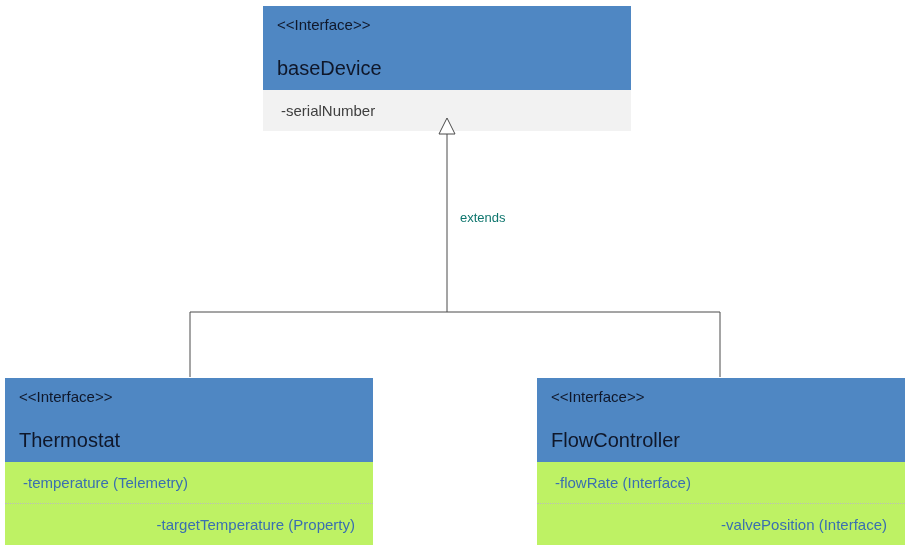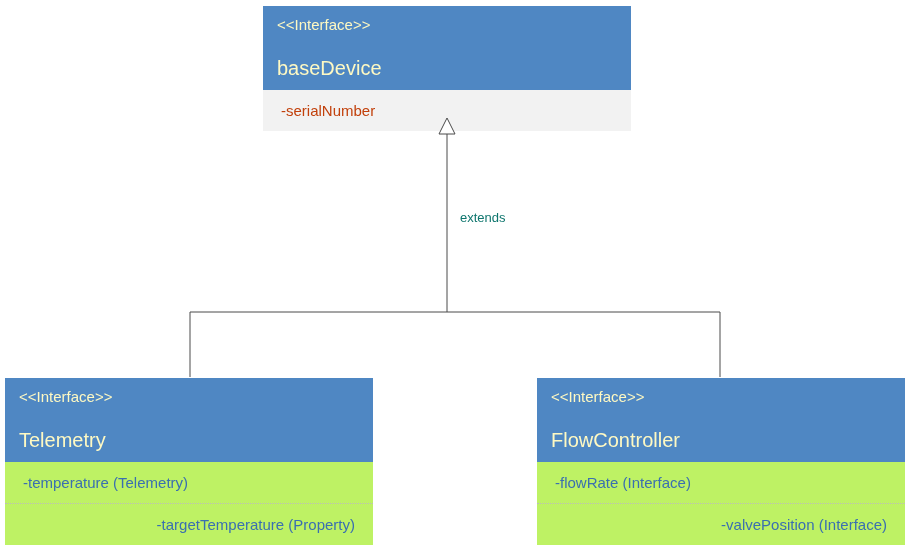--- a/index.html
+++ b/index.html
@@ -1,42 +1,42 @@
 <!DOCTYPE html>
 <html><head>
 <meta charset="utf-8">
 <style>
 * { box-sizing: border-box; margin: 0; padding: 0; }
 body { font-family: "Segoe UI", Arial, sans-serif; background: #fff; width: 909px; height: 558px; position: relative; }
 .box { position: absolute; border: 1px solid #fff; }
-.box-header { background: #4f87c3; color: #fef9c3; padding: 10px 14px; }
+.box-header { background: #4f87c3; color: #0f172a; padding: 10px 14px; }
 .stereotype { font-size: 15px; margin-bottom: 6px; }
 .name { font-size: 20px; font-weight: 400; margin-top: 24px; }
 .box-body { background: #bef264; }
 .attr { color: #3a6fb0; font-size: 15px; padding: 12px 18px; border-bottom: 1px dotted #bbb; }
 .attr:last-child { border-bottom: none; text-align: right; }
-.single-attr { color: #c2410c; font-size: 15px; padding: 12px 18px; background: #f2f2f2; }
+.single-attr { color: #404040; font-size: 15px; padding: 12px 18px; background: #f2f2f2; }
 svg.connector { position: absolute; top: 0; left: 0; pointer-events: none; }
 .edge-label { position: absolute; font-size: 13px; color: #0f766e; }
 </style>
 </head>
 <body>
 
 <div class="box" style="left:262px; top:5px; width:370px;">
   <div class="box-header">
     <div class="stereotype">&lt;&lt;Interface&gt;&gt;</div>
     <div class="name">baseDevice</div>
   </div>
   <div class="single-attr">-serialNumber</div>
 </div>
 
 <div class="box" style="left:4px; top:377px; width:370px;">
   <div class="box-header">
     <div class="stereotype">&lt;&lt;Interface&gt;&gt;</div>
-    <div class="name">Telemetry</div>
+    <div class="name">Thermostat</div>
   </div>
   <div class="box-body">
     <div class="attr">-temperature (Telemetry)</div>
     <div class="attr">-targetTemperature (Property)</div>
   </div>
 </div>
 
 <div class="box" style="left:536px; top:377px; width:370px;">
   <div class="box-header">
     <div class="stereotype">&lt;&lt;Interface&gt;&gt;</div>

